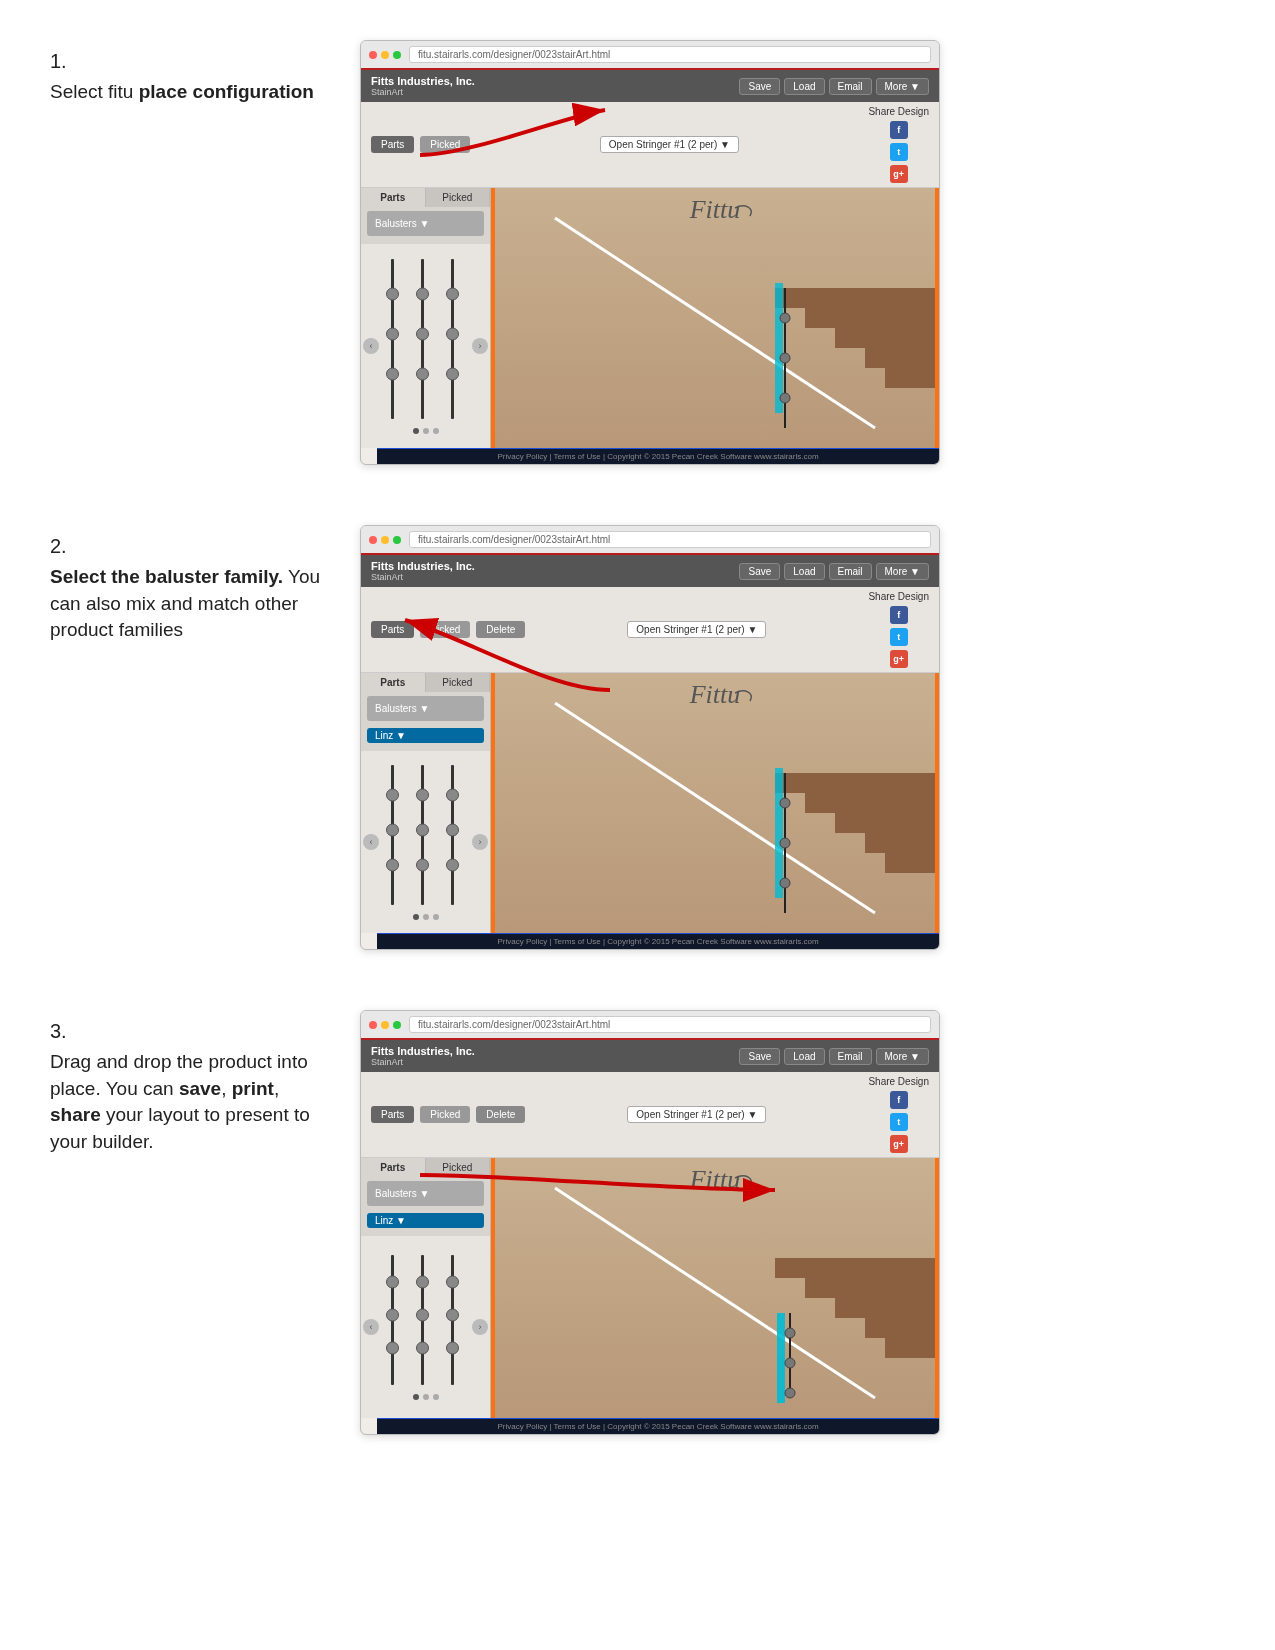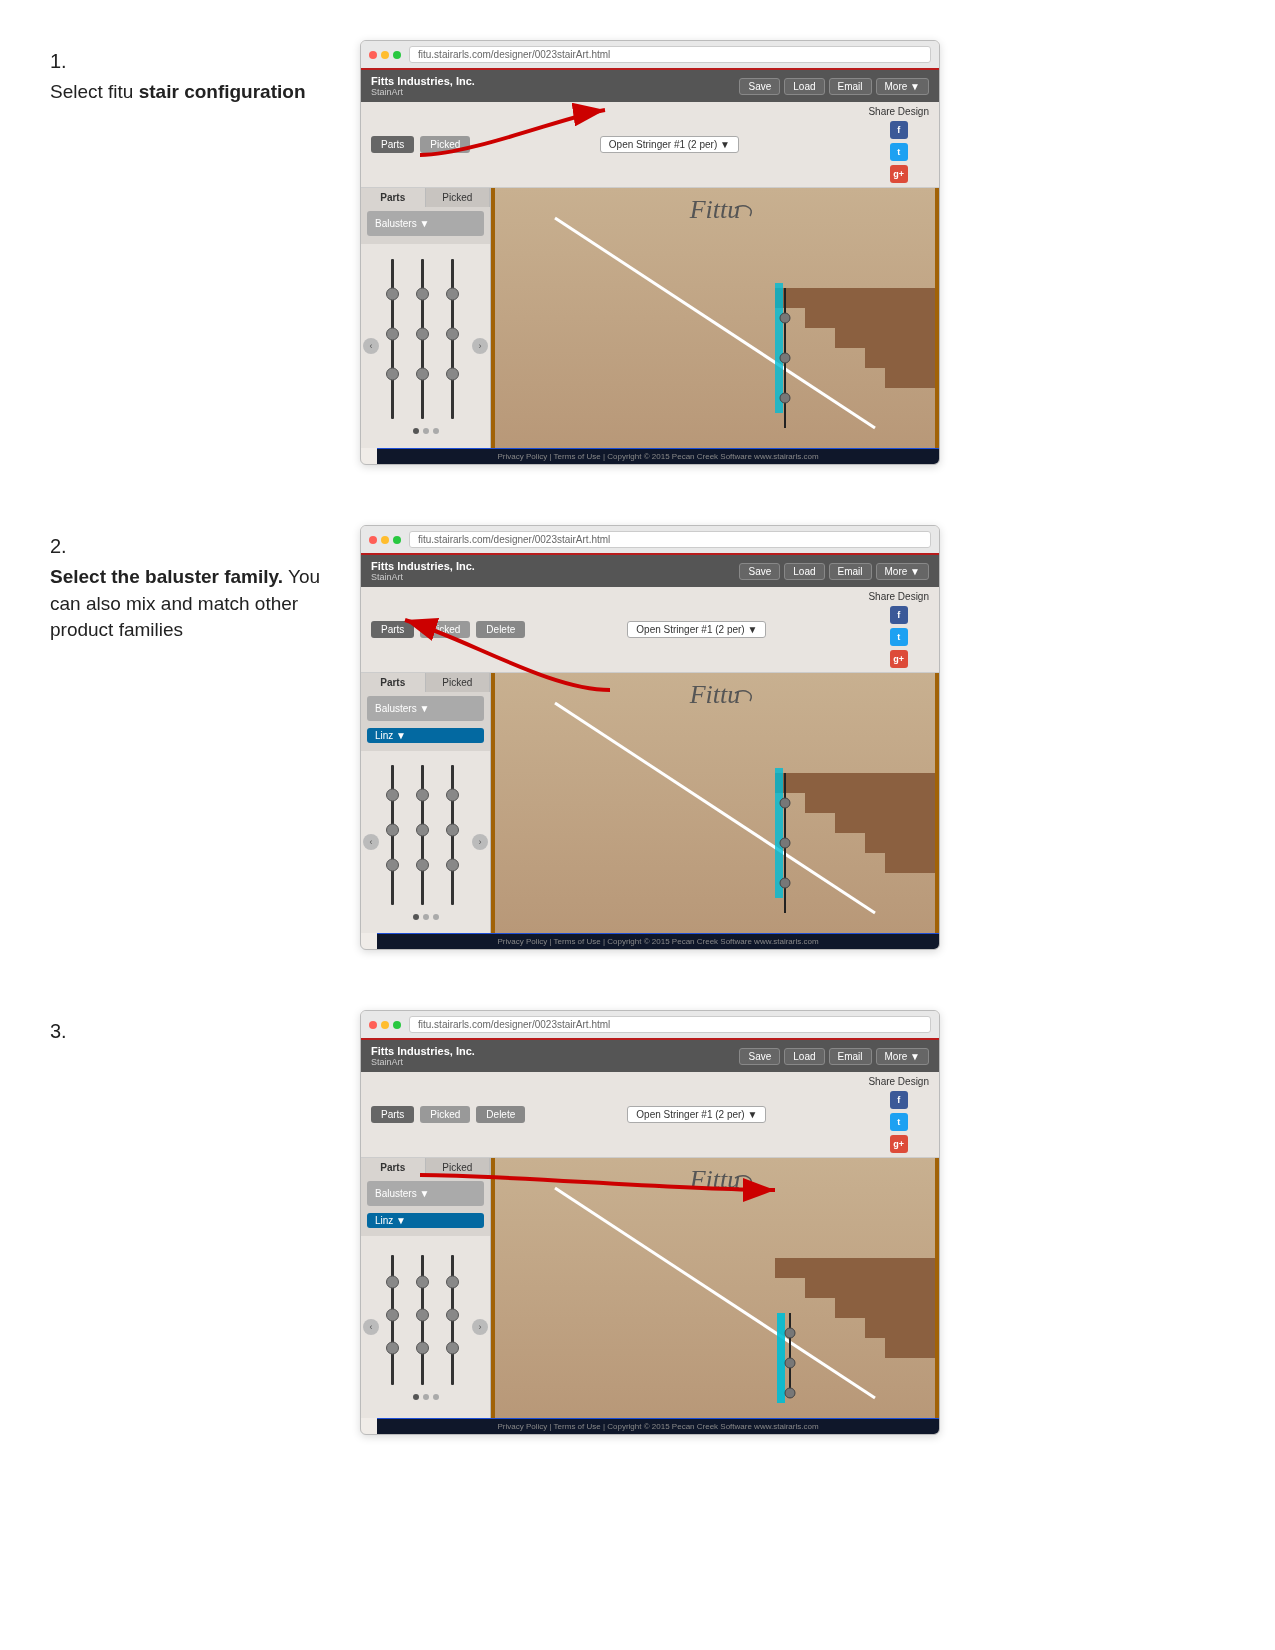--- a/index.html
+++ b/index.html
@@ -292,21 +292,21 @@
       background: #aaa;
     }
 
     .dot-indicator.active {
       background: #555;
     }
 
     
     .right-preview {
       flex: 1;
-      background: #a16207;
+      background: #f97316;
       position: relative;
       overflow: hidden;
     }
 
     
     .app-footer {
       background: #0f172a;
       text-align: center;
       padding: 3px;
       font-size: 8px;
@@ -326,21 +326,21 @@
     }
   </style>
 </head>
 <body>
 
 <div class="instruction-block">
   <div class="text-area">
     <div class="step-number">1.</div>
     <div class="step-title">
       <span>Select fitu</span>
-      <strong>stair configuration</strong>
+      <strong>place configuration</strong>
     </div>
   </div>
 
   <div class="screenshot-area">
 
     <svg style="position:absolute;top:55px;left:50px;z-index:10;width:210px;height:70px;" viewBox="0 0 210 70">
       <defs>
         <marker id="arrowhead1" markerWidth="8" markerHeight="6" refX="8" refY="3" orient="auto">
           <polygon points="0 0, 8 3, 0 6" fill="#cc0000"></polygon>
         </marker>
@@ -583,20 +583,23 @@
       </div>
 
       <div class="app-footer">Privacy Policy  |  Terms of Use  |  Copyright © 2015 Pecan Creek Software  www.stairarls.com</div>
     </div>
   </div>
 </div>
 
 <div class="instruction-block">
   <div class="text-area">
     <div class="step-number">3.</div>
+    <div class="step-title">
+      <span>Drag and drop the product into place. You can </span><strong>save</strong><span>, </span><strong>print</strong><span>, </span><strong>share</strong><span> your layout to present to your builder.</span>
+    </div>
   </div>
 
   <div class="screenshot-area">
 
     <svg style="position:absolute;top:130px;left:50px;z-index:10;width:380px;height:70px;" viewBox="0 0 380 70">
       <defs>
         <marker id="arrowhead3" markerWidth="8" markerHeight="6" refX="8" refY="3" orient="auto">
           <polygon points="0 0, 8 3, 0 6" fill="#cc0000"></polygon>
         </marker>
       </defs>

